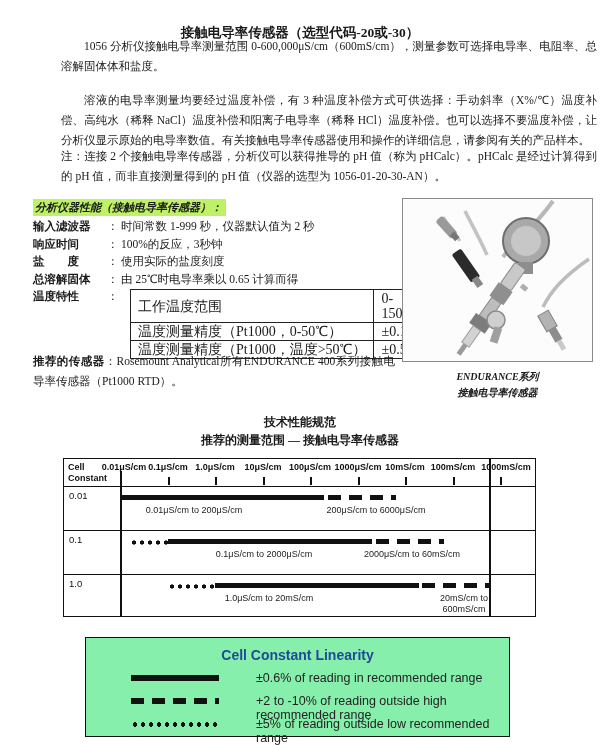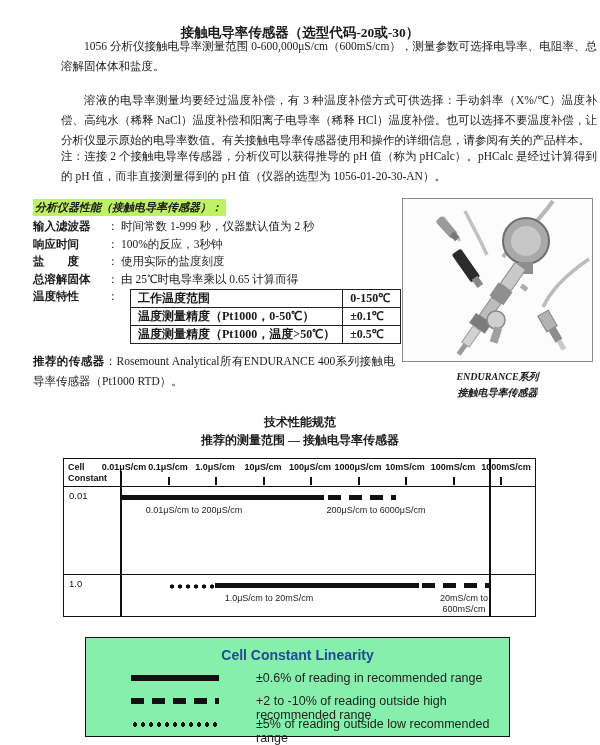--- a/index.html
+++ b/index.html
@@ -17,21 +17,21 @@
   #note { top:146px; text-indent:0; }
   .spec-heading { position:absolute; top:199px; left:33px;
     font-size:11px; font-weight:bold; font-style:italic;
     background:#bef264; padding:1px 4px 1px 2px; }
   .spec-list { position:absolute; top:218px; left:33px; width:370px; font-size:11.5px; }
   .spec-row { display:flex; line-height:17.5px; }
   .spec-label { font-weight:bold; width:74px; flex:0 0 74px; }
   .spec-colon { width:14px; flex:0 0 14px; }
   .spec-value { flex:1; }
   .temp-table { position:absolute; top:289px; left:130px; border-collapse:collapse;
-    font-size:12px;font-weight:bold; }
+    font-size:14px; }
   .temp-table td { border:1px solid #222; padding:1px 7px; line-height:15px; }
   .temp-table td.val { width:58px; }
   .rec-para { position:absolute; top:351px; left:33px; width:362px;
     font-size:11.5px; line-height:1.75; text-align:justify; }
   .rec-label { font-weight:bold; }
   
   .figure { position:absolute; top:198px; left:402px; width:191px; height:164px;
     border:1px solid #8a8a8a; background:#fcfcfc; }
   .fig-caption { position:absolute; top:369px; left:402px; width:191px;
     text-align:center; font-weight:bold; font-size:10px; line-height:1.6;font-style:italic; }
@@ -215,20 +215,28 @@
     </div>
 
     <div class="ch-row r1">
       <div class="cc-label">0.01</div>
       <div class="bar solid" style="left:56px; width:204px;"></div>
       <div class="bar dashed" style="left:264px; width:68px;"></div>
       <div class="range-label" style="left:130px;">0.01μS/cm to 200μS/cm</div>
       <div class="range-label" style="left:312px;">200μS/cm to 6000μS/cm</div>
     </div>
 
+    <div class="ch-row r2">
+      <div class="cc-label">0.1</div>
+      <div class="bar dotted" style="left:66px; width:38px;"></div>
+      <div class="bar solid" style="left:104px; width:204px;"></div>
+      <div class="bar dashed" style="left:312px; width:68px;"></div>
+      <div class="range-label" style="left:200px;">0.1μS/cm to 2000μS/cm</div>
+      <div class="range-label" style="left:348px;">2000μS/cm to 60mS/cm</div>
+    </div>
 
     <div class="ch-row r3">
       <div class="cc-label">1.0</div>
       <div class="bar dotted" style="left:104px; width:47px;"></div>
       <div class="bar solid" style="left:151px; width:204px;"></div>
       <div class="bar dashed" style="left:358px; width:67px;"></div>
       <div class="range-label" style="left:205px;">1.0μS/cm to 20mS/cm</div>
       <div class="range-label wrap" style="left:400px;">20mS/cm to 600mS/cm</div>
     </div>
   </div>

